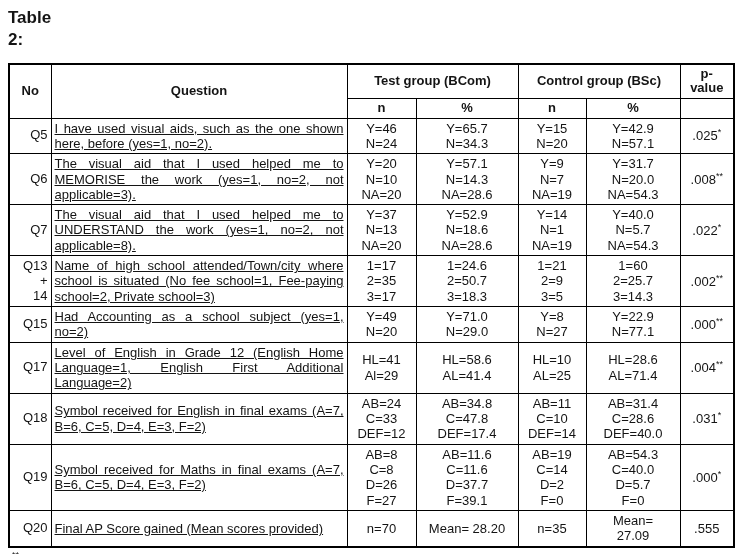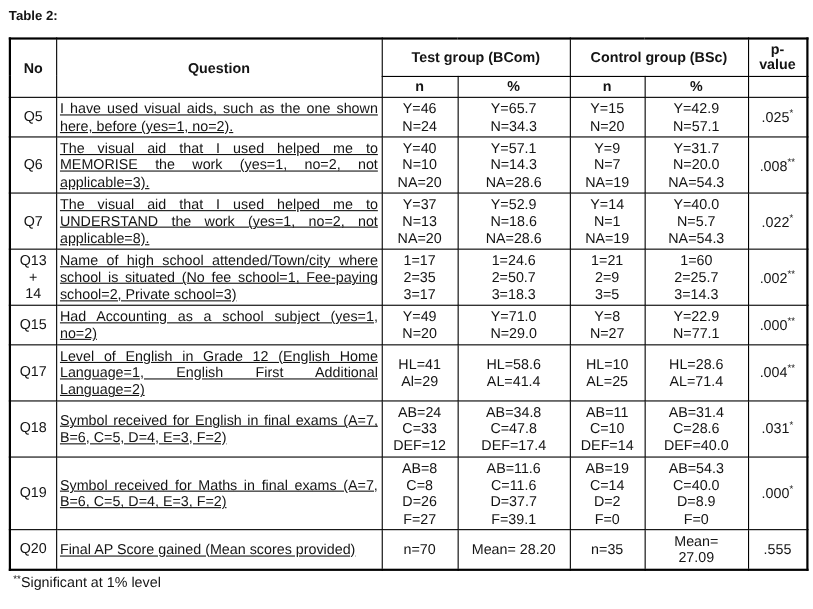--- a/index.html
+++ b/index.html
@@ -7,21 +7,21 @@
     margin: 0; padding: 0;
     background: #ffffff;
     width: 739px; height: 554px;
     font-family: "Liberation Sans", sans-serif;
     color: #141414;
     -webkit-font-smoothing: antialiased;
   }
   .page { padding: 5px 6px 0 8px; width: 739px; }
 
   
-  .caption { display: flex; font-size: 12px; line-height: 1.32; margin: 2px 0 11px 0; }
+  .caption { display: flex; font-size: 17px; line-height: 1.32; margin: 2px 0 11px 0; }
   .caption-label { font-weight: bold; width: 56px; flex: none; }
   .caption-text { width: 648px; }
 
   
   table.cmp {
     border-collapse: collapse;
     border: 2px solid #000;
     table-layout: fixed;
     width: 725px;
     font-size: 13px;
@@ -31,21 +31,21 @@
     padding: 2px 3px;
     vertical-align: middle;
   }
   thead th {
     font-weight: bold;
     text-align: center;
     line-height: 1.12;
     padding: 3px 2px;
   }
   th.p-col-head { white-space: pre-line; }
-  .no-cell { text-align: center; white-space: pre-line; line-height: 1.15; }
+  .no-cell { text-align: right; white-space: pre-line; line-height: 1.15; }
   .q-cell {
     text-align: justify;
     text-align-last: left;
     line-height: 1.18;
     padding: 2px 6px 2px 5px;
     text-decoration: underline;
   }
   .data-cell { text-align: center; line-height: 1.18; padding: 2px 2px; }
   .p-cell { text-align: center; }
   sup.sig { font-size: 9px; line-height: 0; }
@@ -109,21 +109,21 @@
           <td class="data-cell">
             <div>Y=42.9</div>
             <div>N=57.1</div>
           </td>
           <td class="p-cell"><span>.025</span><sup class="sig">*</sup></td>
         </tr>
         <tr>
           <td class="no-cell">Q6</td>
           <td class="q-cell">The visual aid that I used helped me to MEMORISE the work (yes=1, no=2, not applicable=3).</td>
           <td class="data-cell">
-            <div>Y=40</div>
+            <div>Y=20</div>
             <div>N=10</div>
             <div>NA=20</div>
           </td>
           <td class="data-cell">
             <div>Y=57.1</div>
             <div>N=14.3</div>
             <div>NA=28.6</div>
           </td>
           <td class="data-cell">
             <div>Y=9</div>
@@ -273,21 +273,21 @@
           </td>
           <td class="data-cell">
             <div>AB=19</div>
             <div>C=14</div>
             <div>D=2</div>
             <div>F=0</div>
           </td>
           <td class="data-cell">
             <div>AB=54.3</div>
             <div>C=40.0</div>
-            <div>D=8.9</div>
+            <div>D=5.7</div>
             <div>F=0</div>
           </td>
           <td class="p-cell"><span>.000</span><sup class="sig">*</sup></td>
         </tr>
         <tr>
           <td class="no-cell">Q20</td>
           <td class="q-cell">Final AP Score gained (Mean scores provided)</td>
           <td class="data-cell">
             <div>n=70</div>
           </td>

